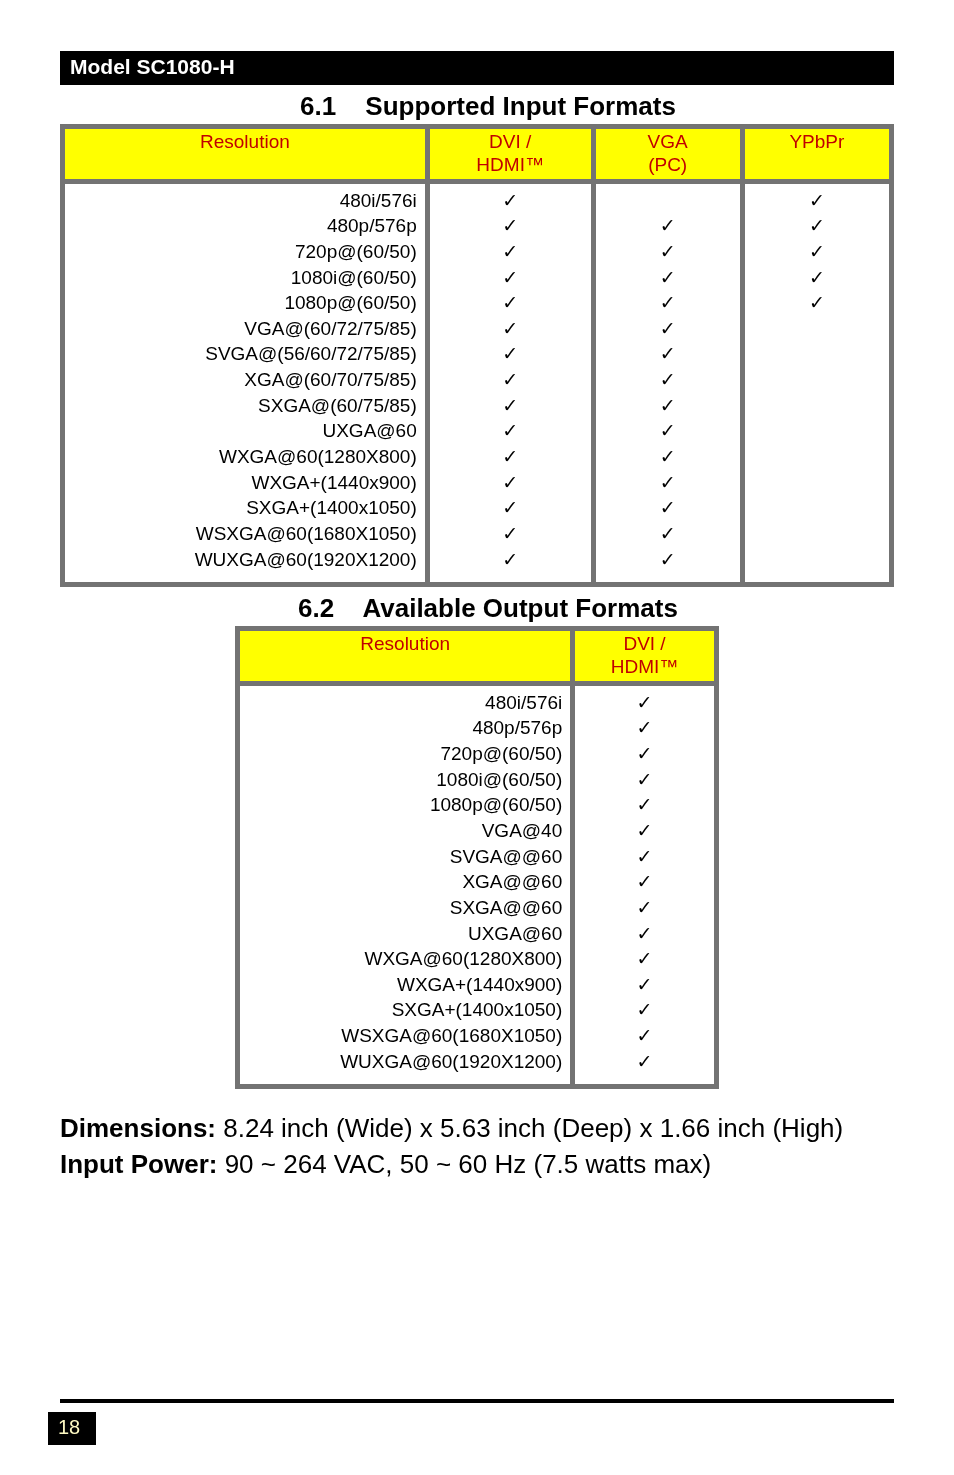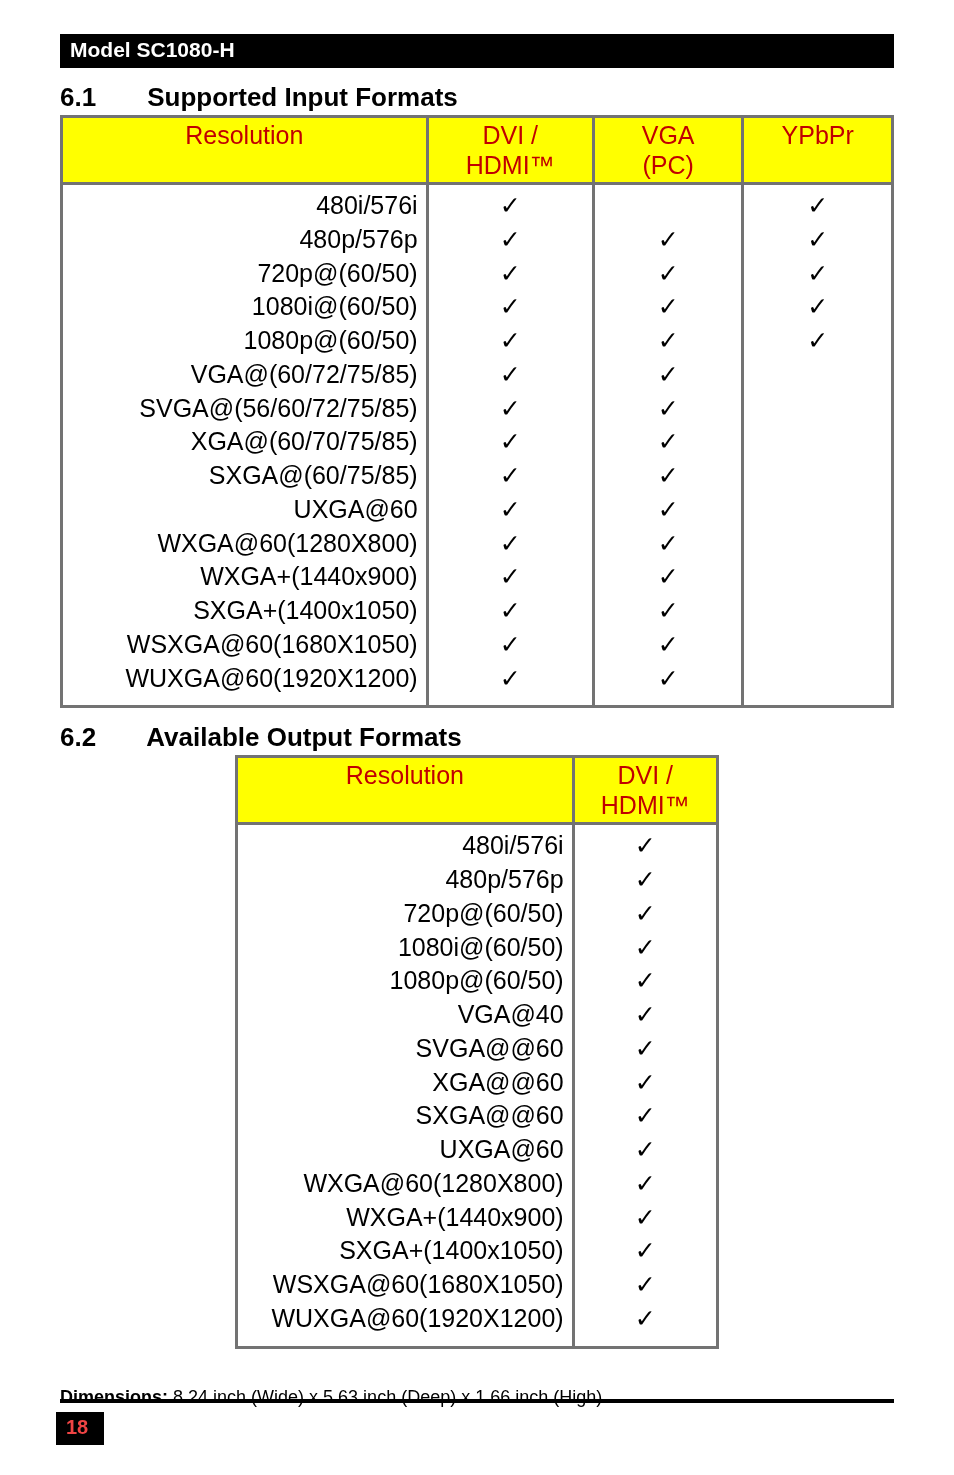--- a/index.html
+++ b/index.html
@@ -7,55 +7,56 @@
     margin: 0;
     padding: 0;
     font-family: Arial, Helvetica, sans-serif;
     background: #fff;
     color: #000;
   }
   .page {
     width: 954px;
     min-height: 1475px;
     box-sizing: border-box;
-    padding: 34px 60px 20px 60px;
+    padding: 51px 60px 20px 60px;
     position: relative;
   }
   .model-bar {
     background: #000;
     color: #fff;
     font-weight: bold;
     font-size: 21px;
     padding: 4px 10px 6px 10px;
     margin-bottom: 2px;
   }
   .chapter-title {
     text-align: center;
     font-size: 46px;
     margin: 8px 0 16px 0;
     font-weight: normal;
   }
   .section-heading {
     font-size: 26px;
     font-weight: bold;
-    margin-top: 14px;
+    margin-top: 6px;
     margin-bottom: 2px;
+    text-align: center;
   }
   .section-heading .num {
     display: inline-block;
     width: 80px;
   }
   table.spec {
     border-collapse: collapse;
     width: 100%;
     table-layout: fixed;
   }
   table.spec th, table.spec td {
-    border: 3px solid #737373;
-    font-size: 25px;
+    border: 5px solid #737373;
+    font-size: 19px;
     vertical-align: top;
   }
   table.spec th {
     background: #ffff00;
     color: #c00000;
     font-weight: normal;
     text-align: center;
     padding: 2px 4px;
     line-height: 1.2;
   }
@@ -78,39 +79,39 @@
   }
   .check-col .empty {
     display: block;
     visibility: hidden;
   }
   table.output {
     margin: 0 auto;
     width: 58%;
   }
   .body-text {
-    font-size: 18px;
+    font-size: 26px;
     line-height: 1.35;
-    margin-top: 36px;
+    margin-top: 22px;
   }
   .body-text b { font-weight: bold; }
   .footer-divider {
     position: absolute;
     left: 60px;
     right: 60px;
     bottom: 72px;
     border-top: 4px solid #000;
   }
   .page-number-box {
     position: absolute;
-    left: 56px;
+    left: 48px;
     bottom: 30px;
     background: #000;
-    color: #ef4444;
-    font-weight: bold;
+    color: #fef9c3;
+    font-weight: normal;
     font-size: 20px;
     padding: 4px 16px 6px 10px;
   }
 </style>
 </head>
 <body>
 
 <div class="page">
 
   <div class="model-bar">Model SC1080-H</div>
@@ -272,18 +273,21 @@
             <span class="check">✓</span>
           </td>
       </tr>
     </tbody>
   </table>
 
   <div class="body-text">
     <div>
       <b>Dimensions:</b><span> 8.24 inch (Wide) x 5.63 inch (Deep) x 1.66 inch (High)</span>
     </div>
+    <div>
+      <b>Input Power:</b><span> 90 ~ 264 VAC, 50 ~ 60 Hz (7.5 watts max)</span>
+    </div>
   </div>
 
   <div class="footer-divider"></div>
   <div class="page-number-box">18</div>
 
 </div>
 
 </body></html>

